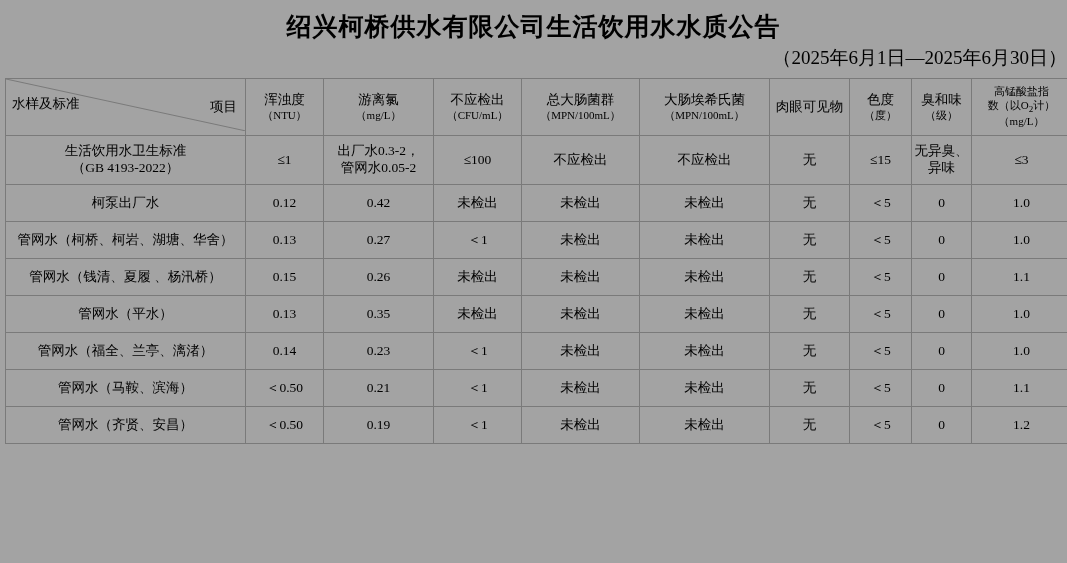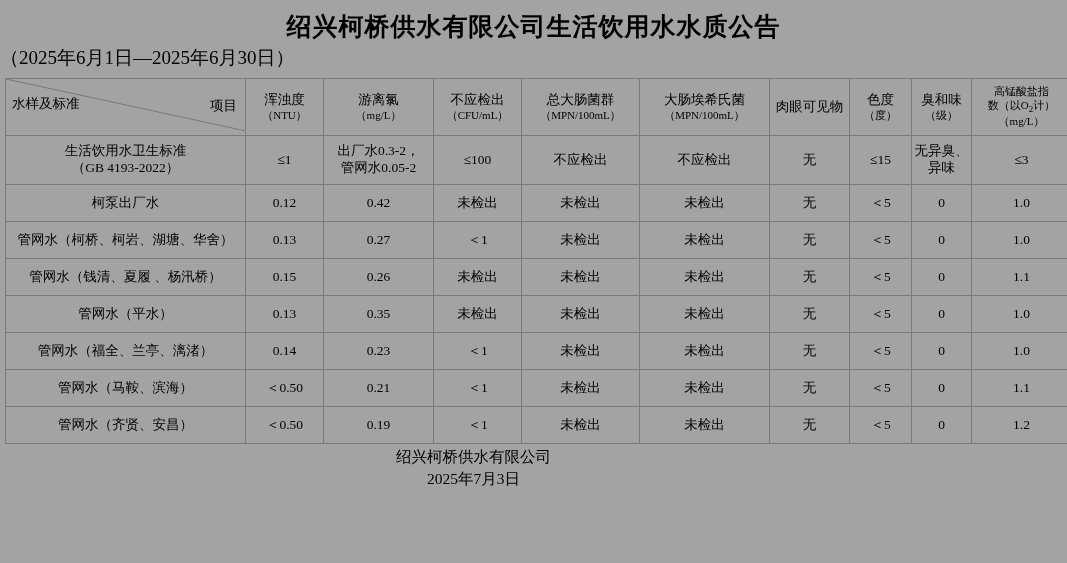--- a/index.html
+++ b/index.html
@@ -25,21 +25,21 @@
   .title {
     text-align: center;
     font-size: 25px;
     font-weight: bold;
     letter-spacing: 1px;
     padding-top: 10px;
     padding-bottom: 2px;
     font-family: "Liberation Serif", "DejaVu Serif", serif;
   }
   .subtitle {
-    text-align: left;
+    text-align: right;
     font-size: 19px;
     padding-bottom: 7px;
     font-family: "Liberation Serif", "DejaVu Serif", serif;
   }
   table.wq {
     border-collapse: collapse;
     width: 1056px;
     margin-left: 5px;
     table-layout: fixed;
   }
@@ -65,21 +65,20 @@
   }
   .corner svg {
     position: absolute;
     left: 0; top: 0;
   }
   .corner .lbl-item {
     position: absolute;
     right: 8px;
     top: 20px;
     font-size: 13.5px;
-    font-family: Liberation Mono, monospace;
   }
   .corner .lbl-sample {
     position: absolute;
     left: 6px;
     bottom: 22px;
     font-size: 13.5px;
   }
   .std-row td {
     height: 44px;
   }
@@ -290,18 +289,14 @@
         <td>无</td>
         <td>＜5</td>
         <td>0</td>
         <td>1.2</td>
 
       </tr>
     </tbody>
   </table>
 
 
-  <div class="sign sign-block">
-    <div>绍兴柯桥供水有限公司</div>
-    <div>2025年7月3日</div>
-  </div>
 
 </div>
 
 </body></html>

